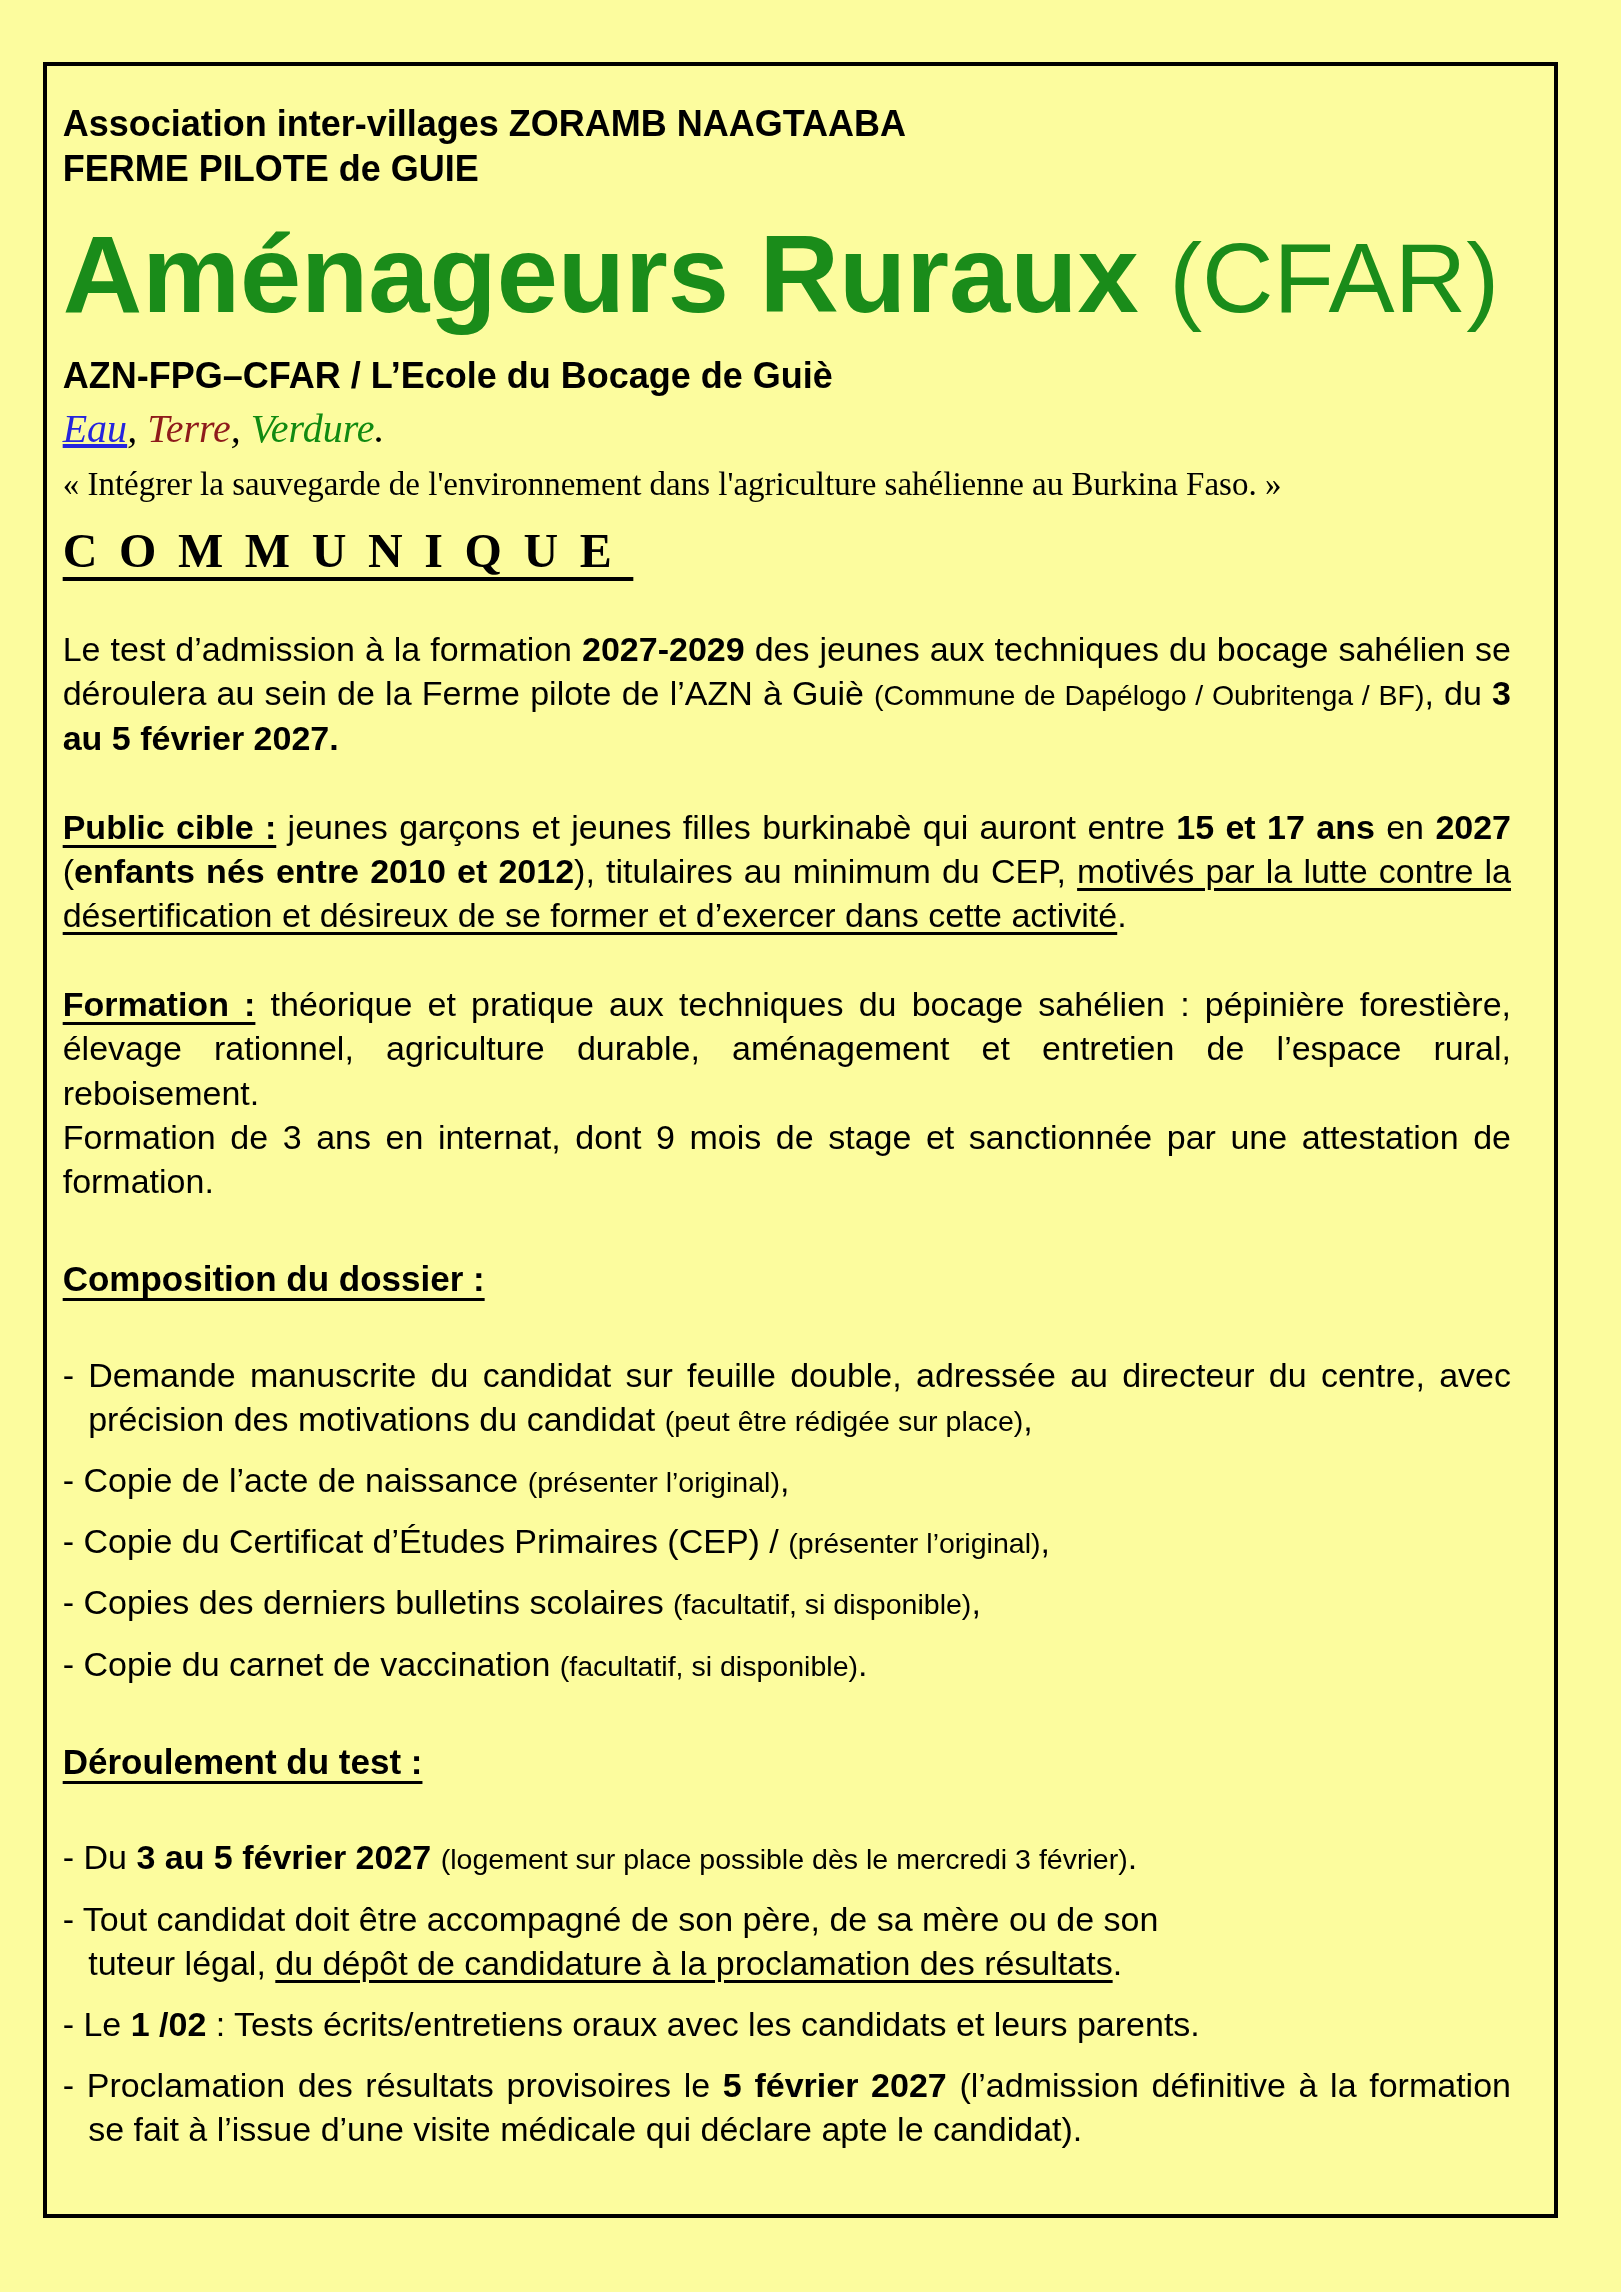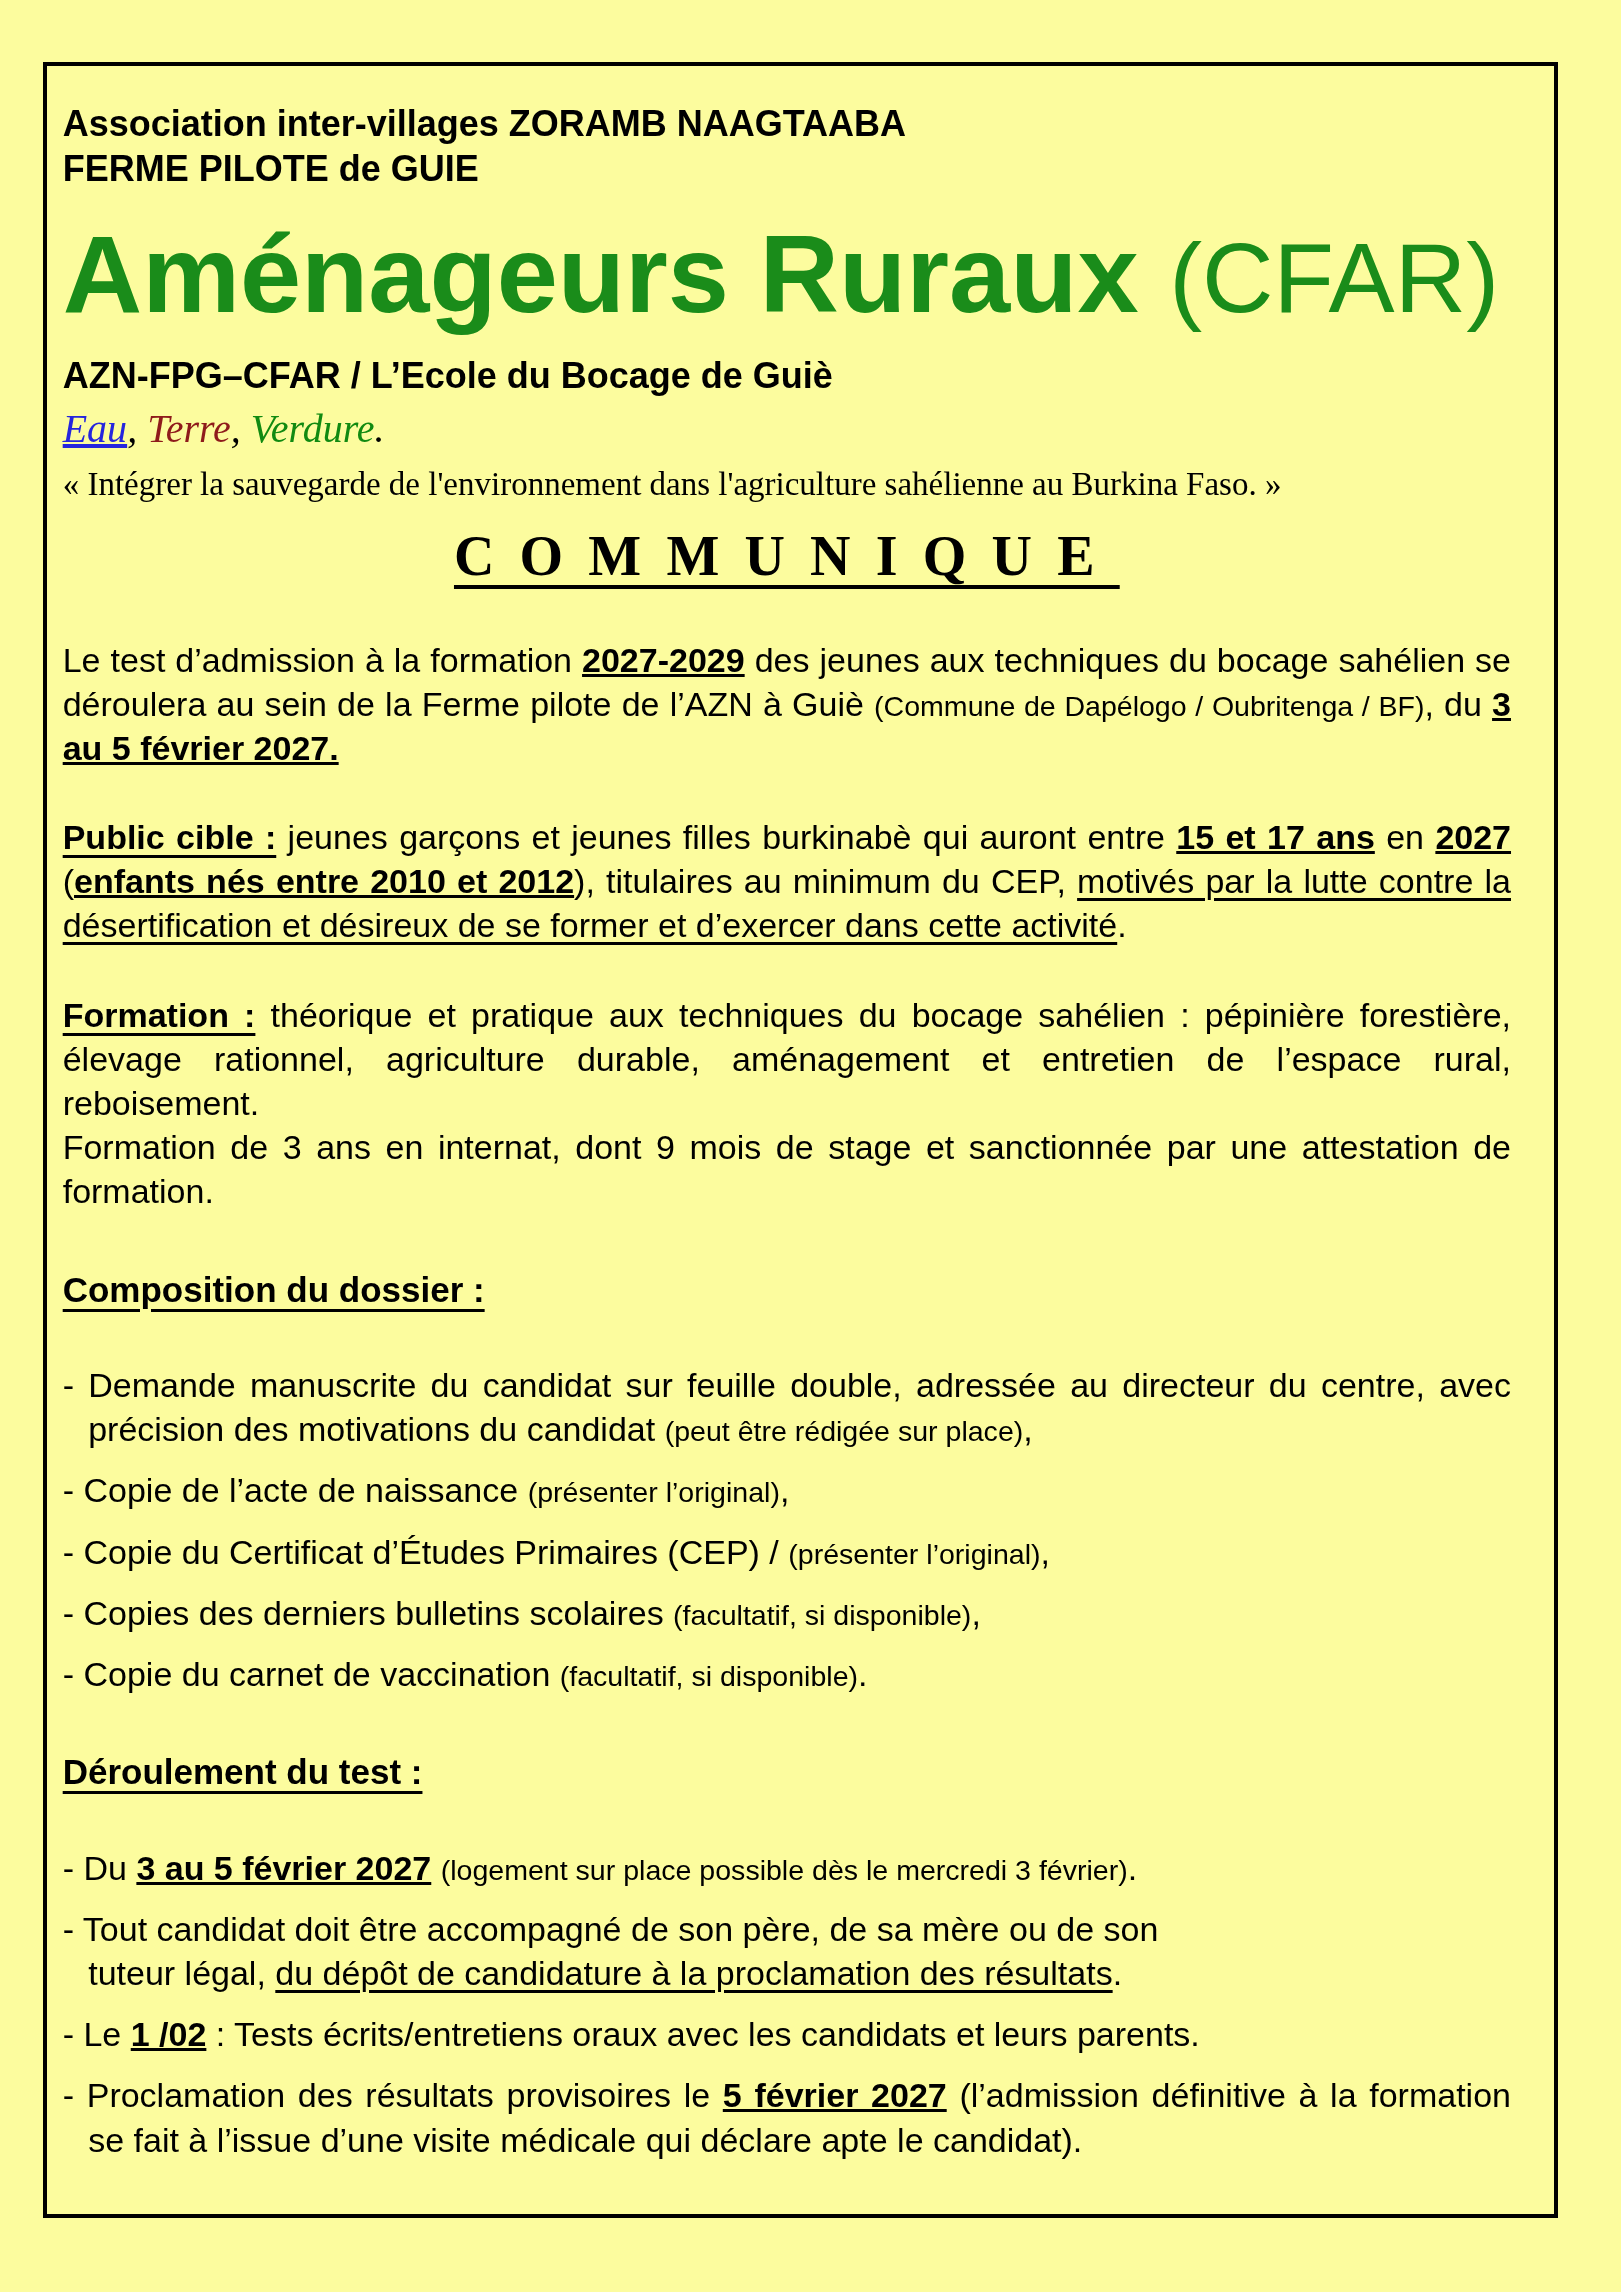--- a/index.html
+++ b/index.html
@@ -48,43 +48,43 @@
     font-style:italic;
     font-size:40px;
     line-height:1.2;
     margin-top:5.9px;
   }
   .motto .blue{color:var(--motto-blue);text-decoration:underline;}
   .motto .maroon{color:var(--motto-maroon);}
   .motto .green{color:var(--motto-green);}
   .quote{font-family:"Liberation Serif", serif;font-size:33px;margin-top:9.8px;}
   .communique{
-    text-align:center;
+    text-align:left;
     font-family:"Liberation Serif", serif;
     font-weight:700;
-    font-size:56px;
+    font-size:48px;
     letter-spacing:0.45em;
     margin-top:13.7px;
   }
   .communique .in{
     text-decoration:underline;
     text-decoration-thickness:3.9px;
     text-underline-offset:9.8px;
   }
   
   .p{margin-top:45px;}
   .cont{margin-top:0;}
   .just{text-align:justify;}
   .h2{
     font-size:35px;font-weight:700;margin-top:53px;
     text-decoration:underline;text-decoration-thickness:2.9px;text-underline-offset:6.9px;
   }
   .li{padding-left:25.5px;text-indent:-25.5px;margin-top:17px;}
   .li-first{margin-top:51px;}
-  .b{font-weight:700;text-decoration:underline;}
+  .b{font-weight:700;}
   .sm{font-size:0.84em;}
   .ul{text-decoration:underline;text-decoration-thickness:2.5px;text-underline-offset:4.9px;}
   .bul{
     font-weight:700;
     text-decoration:underline;text-decoration-thickness:2.9px;text-underline-offset:5.9px;
   }
 </style>
 </head>
 <body>
 

